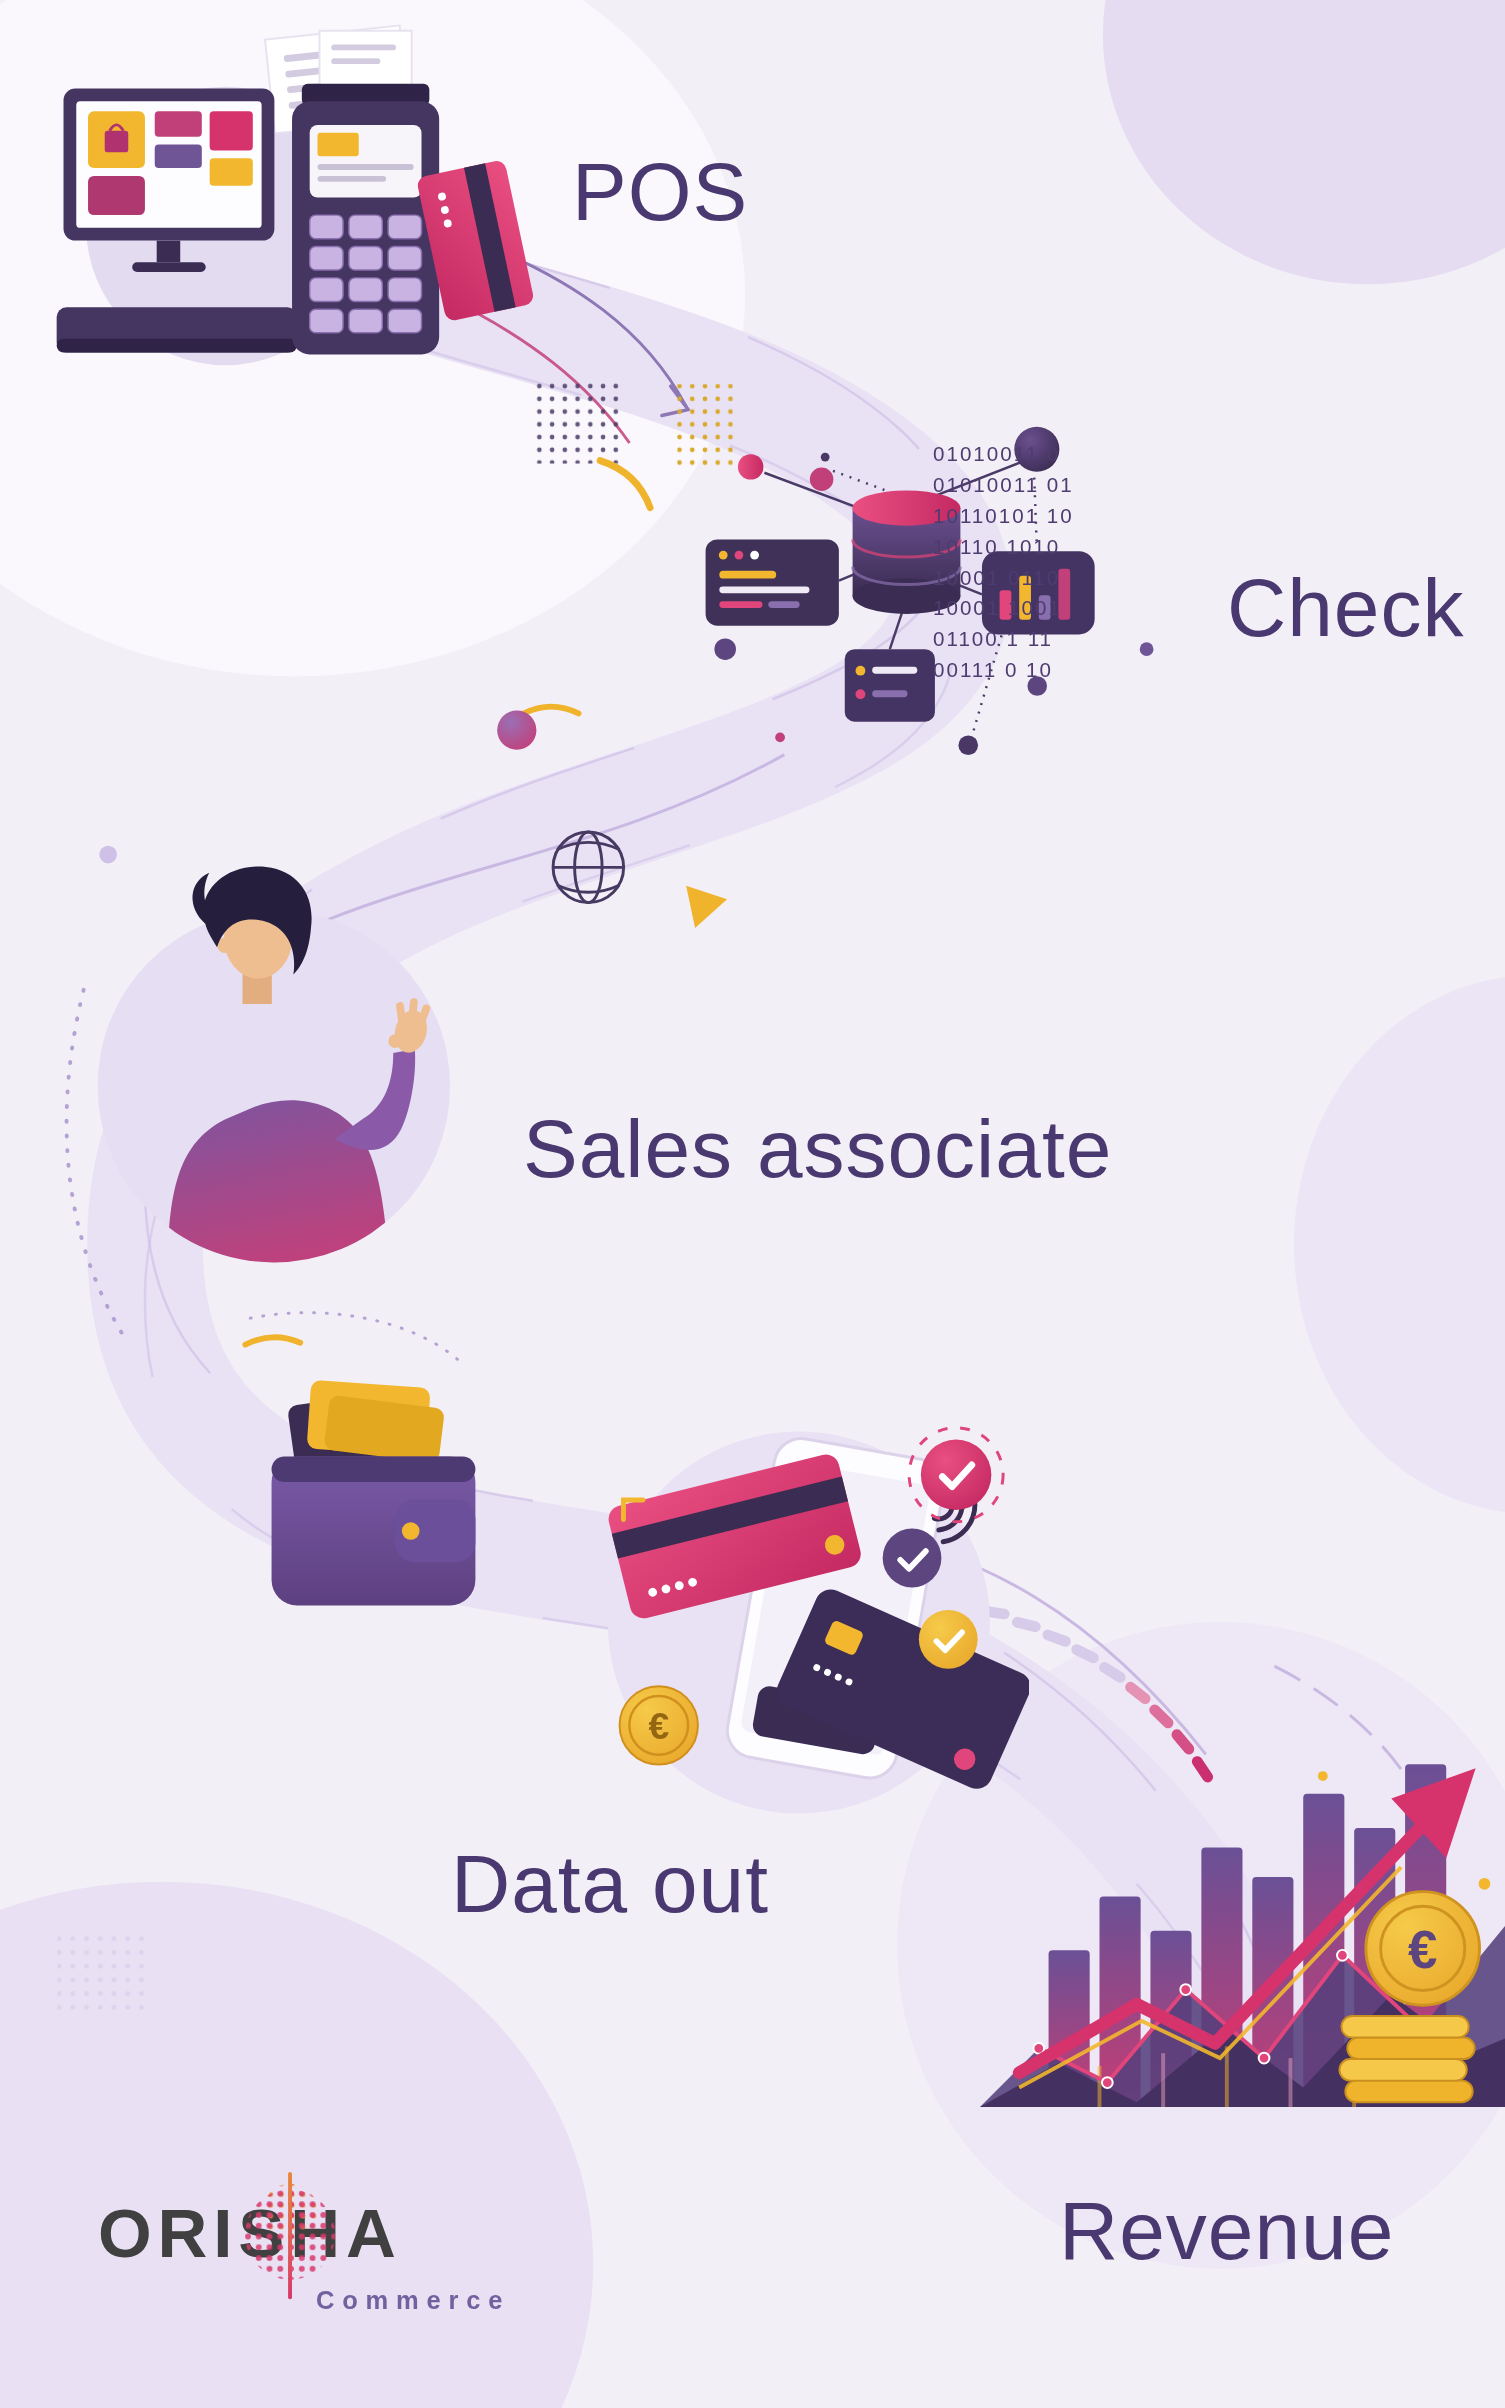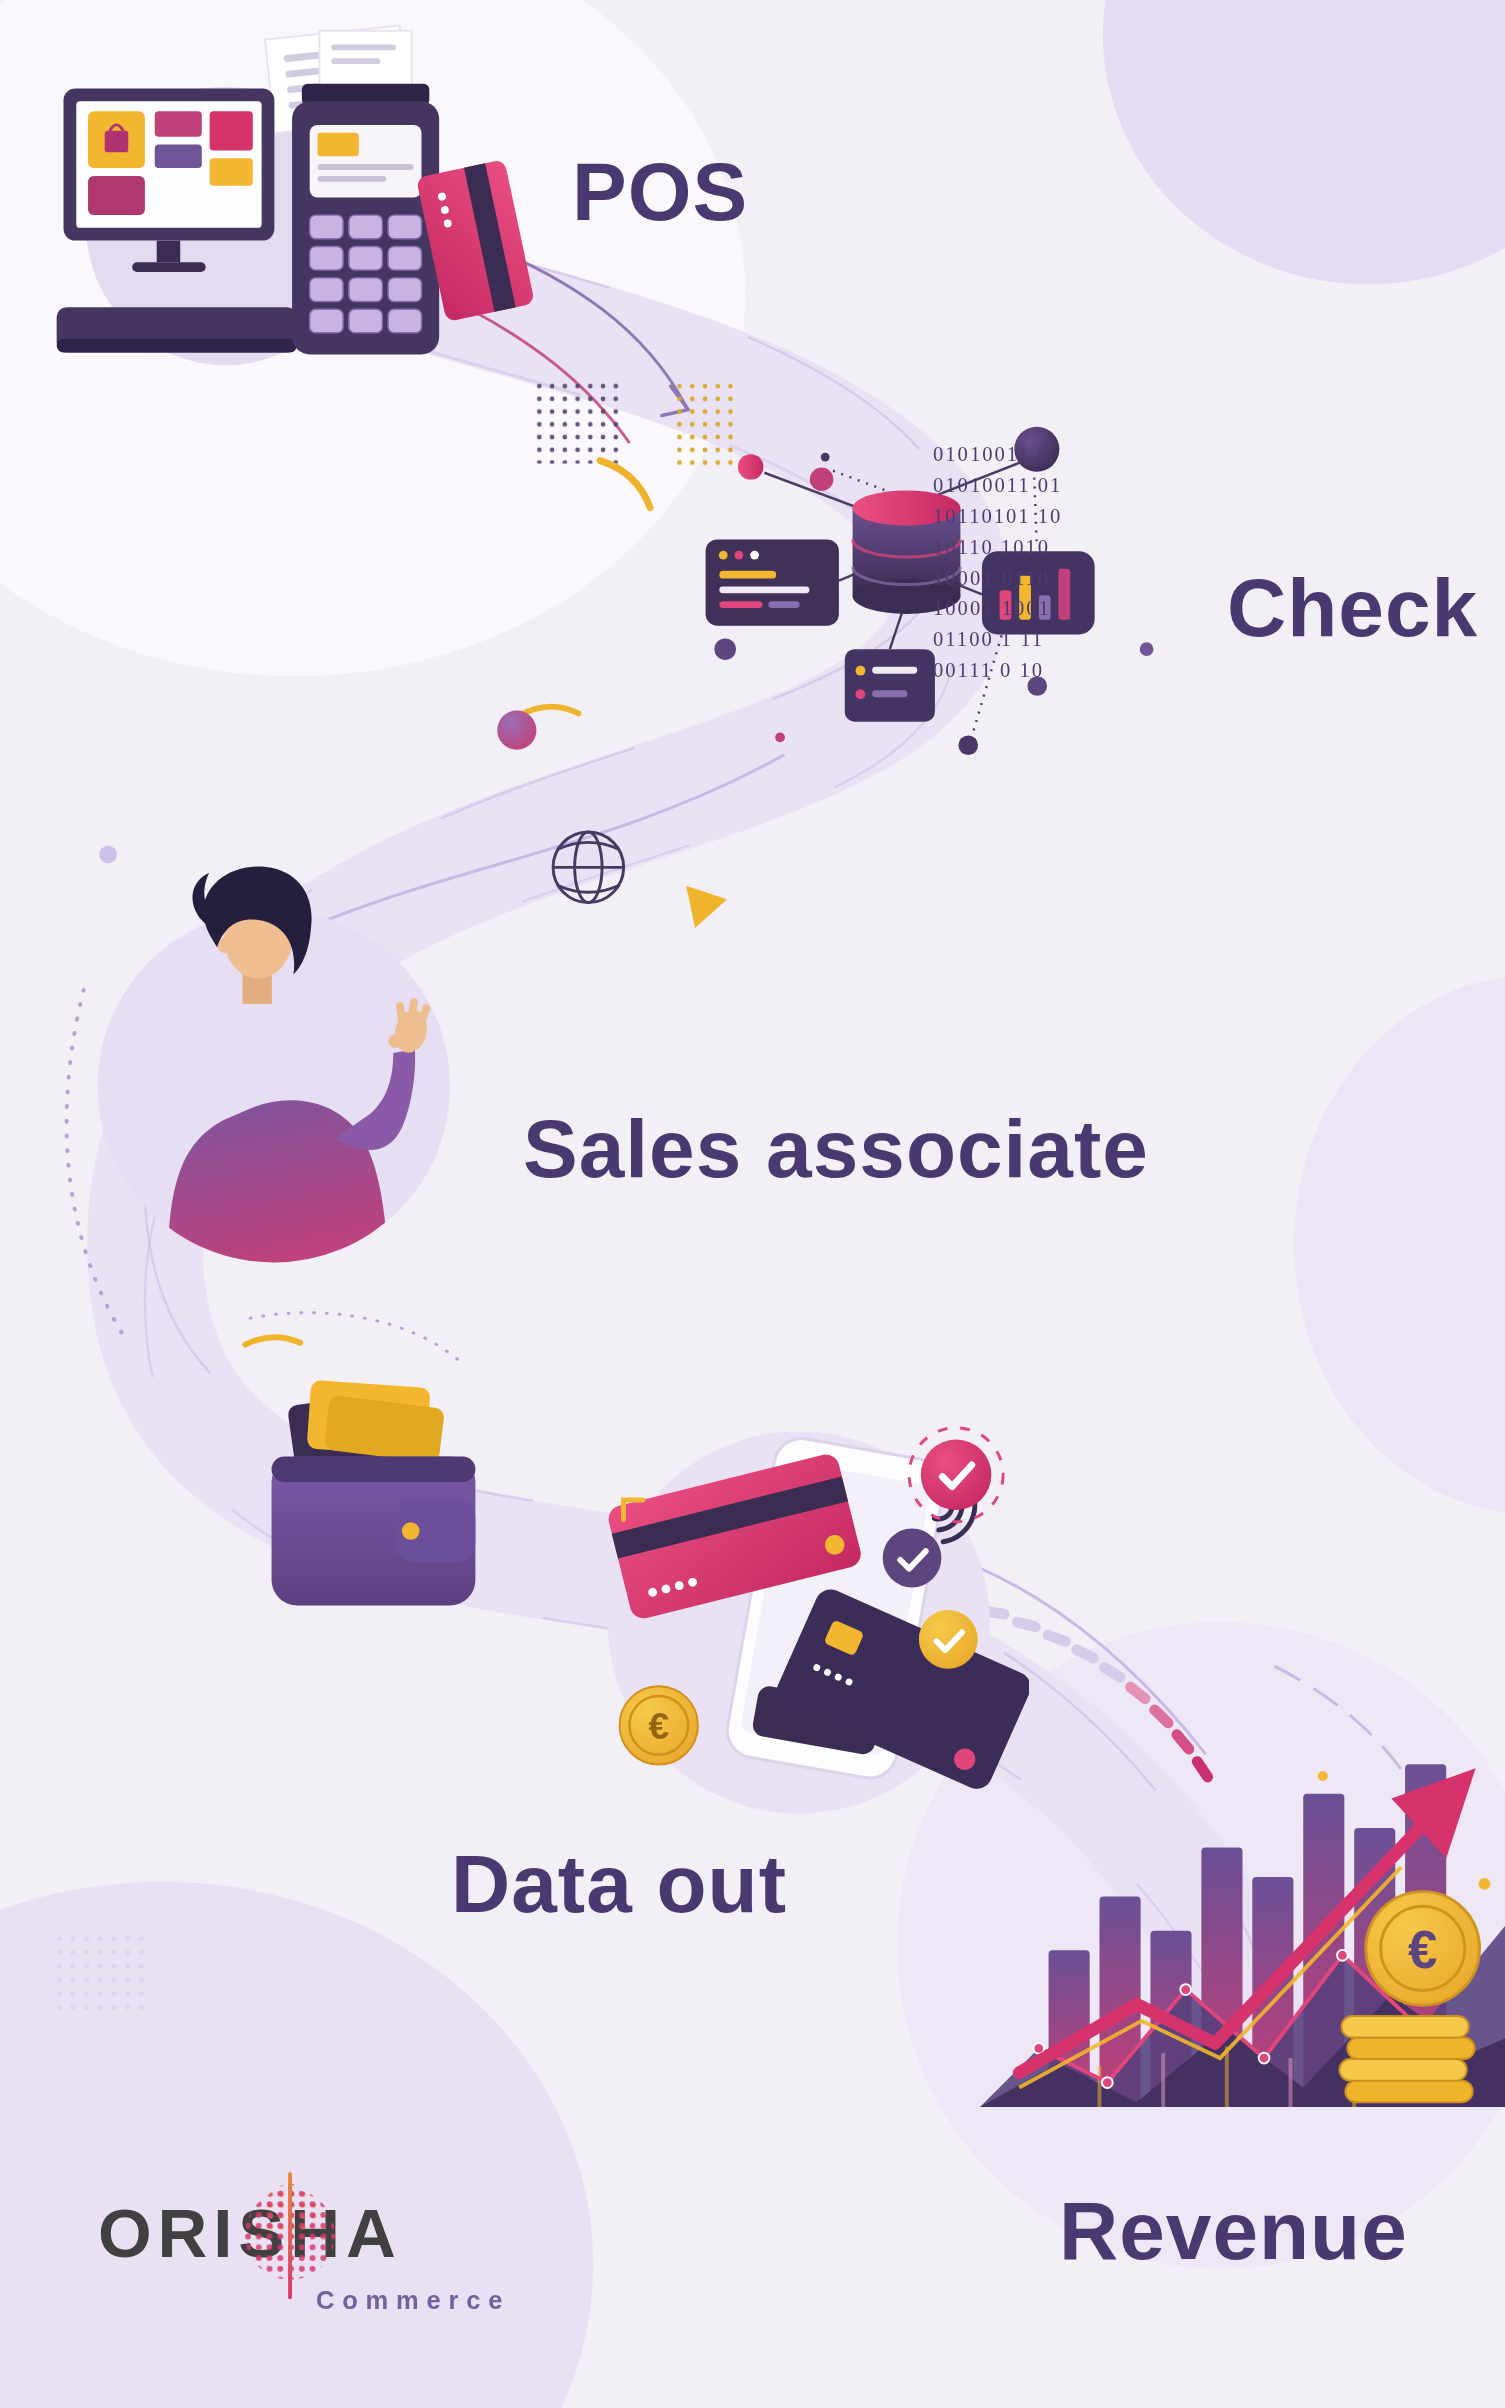--- a/index.html
+++ b/index.html
@@ -4,26 +4,26 @@
 <style>
   * { margin:0; padding:0; box-sizing:border-box; }
   html,body { background:#e9e4f0; }
   .canvas {
     position:relative; width:1506px; height:2408px;
     background:#f3eff7; overflow:hidden;
     font-family:"Liberation Sans", sans-serif;
   }
   .abs { position:absolute; }
   .flow-label {
-    position:absolute; color:#4a3970; font-size:82px; font-weight:700;
+    position:absolute; color:#4a3970; font-size:82px; font-weight:400;
     letter-spacing:1px; white-space:nowrap;
   }
   .binary {
     position:absolute; left:933px; top:439px;
-    font-family:Liberation Serif, serif;
+    font-family:Liberation Sans, sans-serif;
     font-size:20.6px; line-height:1.5; letter-spacing:2px;
     color:#4e3c70; white-space:pre;
   }
   .logo-brand {
     position:absolute; left:98px; top:2194px;
     font-size:69px; font-weight:700; letter-spacing:5.9px; color:#404040;
   }
   .logo-sub {
     position:absolute; left:316px; top:2286px;
     font-size:25.5px; font-weight:700; letter-spacing:7.8px; color:#72619f;

